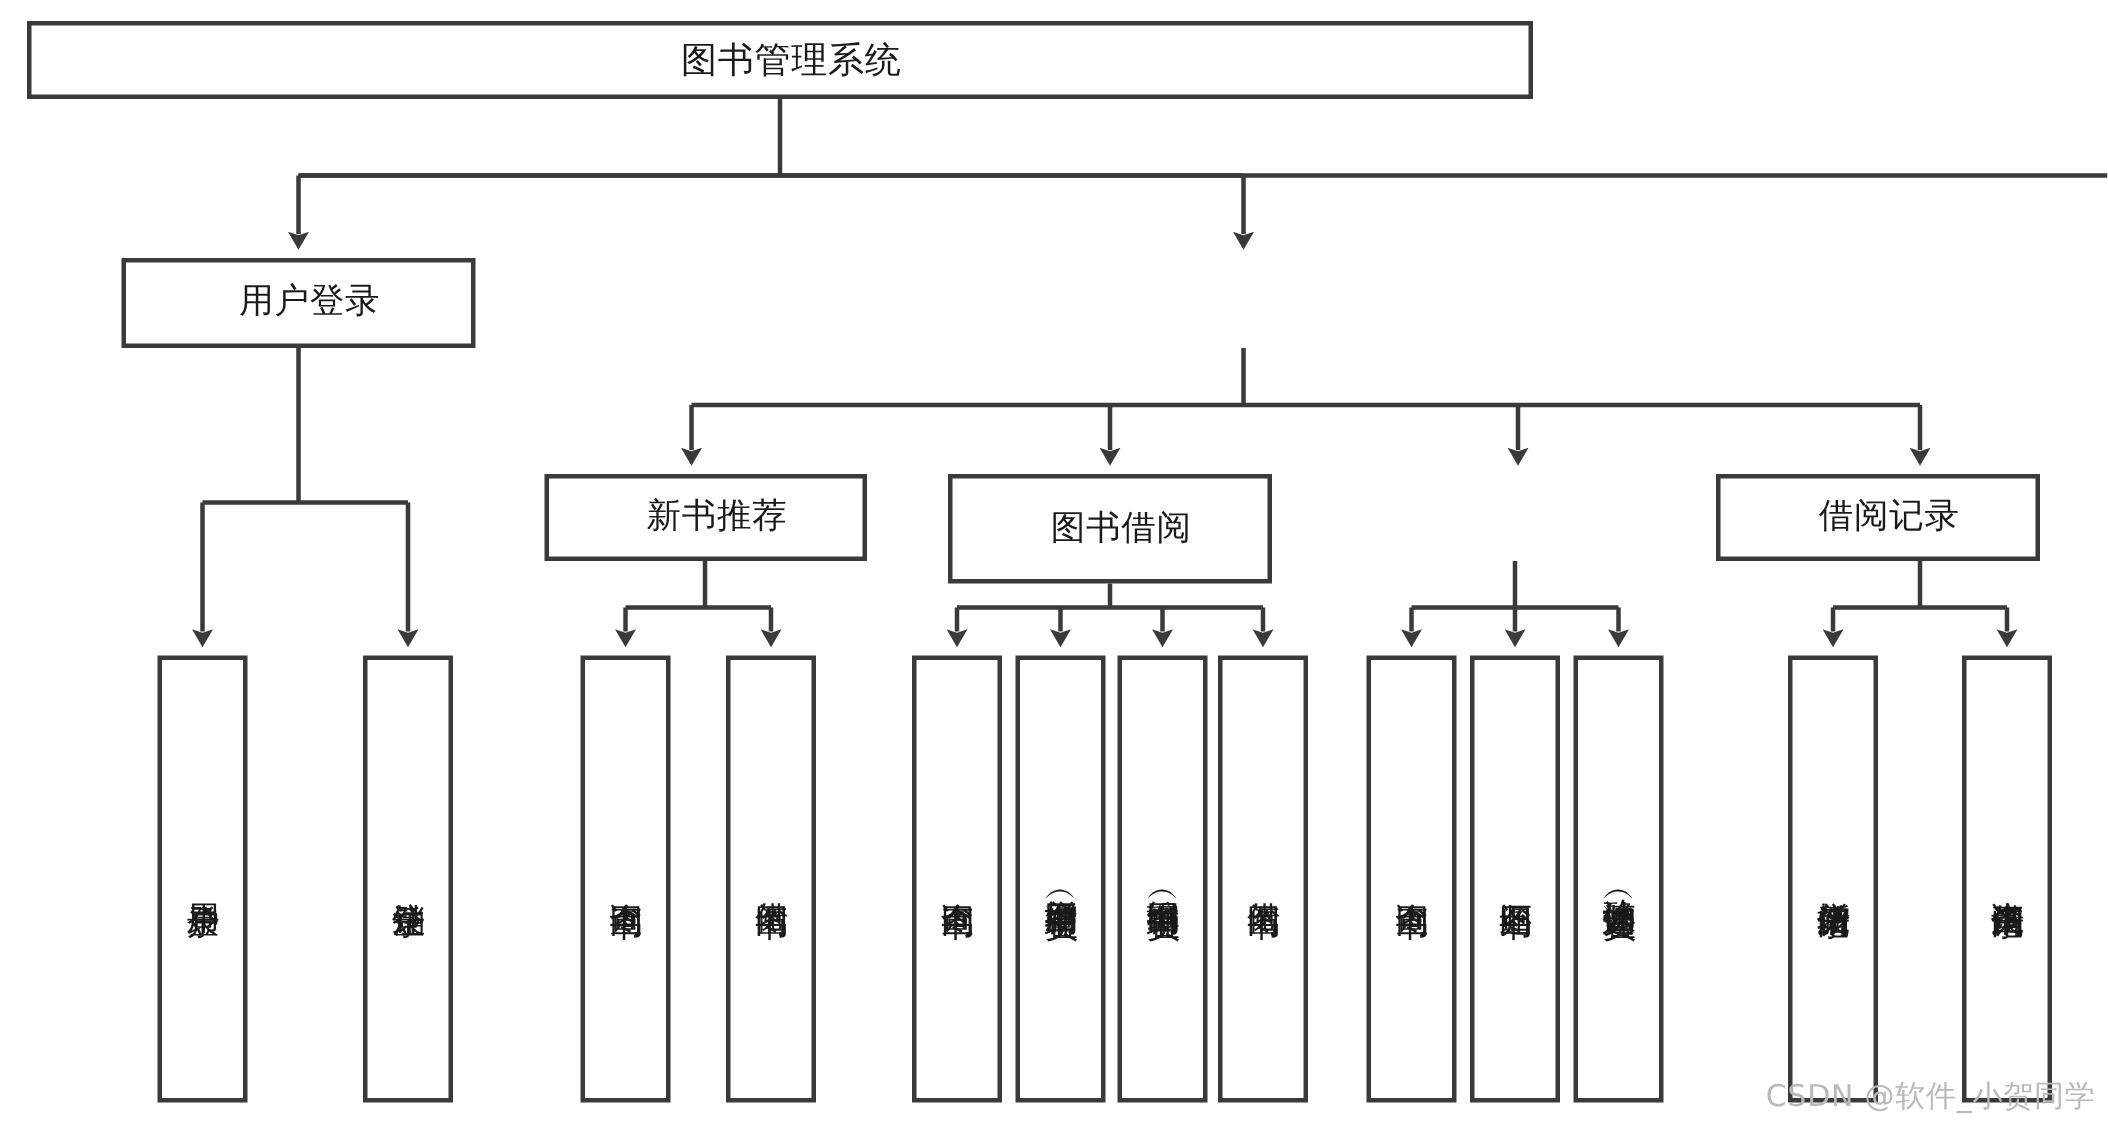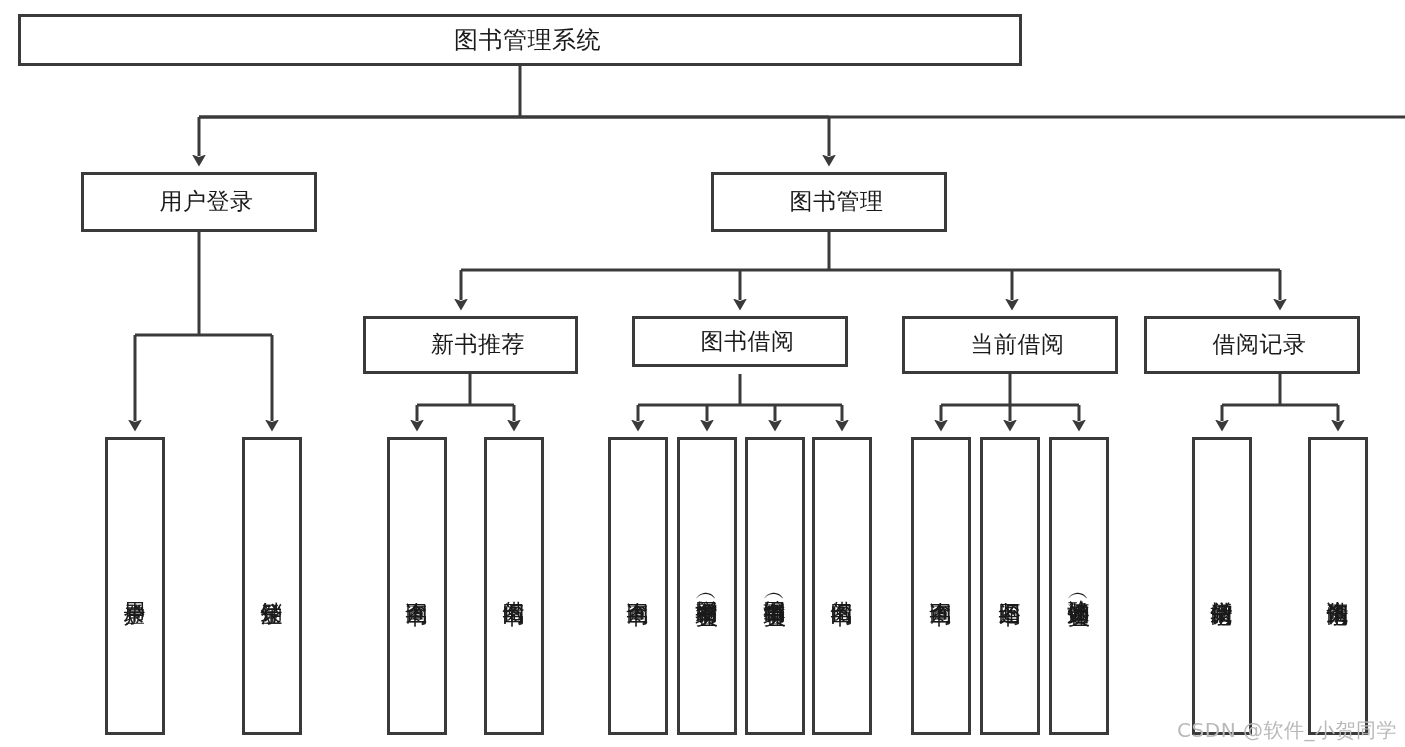--- a/index.html
+++ b/index.html
@@ -125,32 +125,26 @@
     </g>
   </svg>
 
   <div class="node h" id="root-node" style="left:18px; top:14px; width:1004px; height:52px;">
     <span class="lbl">图书管理系统</span>
   </div>
 
   <div class="node h" style="left:81px; top:172px; width:236px; height:60px;">
     <span class="lbl">用户登录</span>
   </div>
-  <div class="node h" style="left:711px; top:172px; width:236px; height:60px;">
-    <span class="lbl">图书管理</span>
-  </div>
 
   <div class="node h" style="left:363px; top:316px; width:215px; height:58px;">
     <span class="lbl">新书推荐</span>
   </div>
-  <div class="node h" style="left:632px; top:316px; width:216px; height:51px;">
+  <div class="node h" style="left:632px; top:316px; width:216px; height:73px;">
     <span class="lbl">图书借阅</span>
-  </div>
-  <div class="node h" style="left:902px; top:316px; width:216px; height:58px;">
-    <span class="lbl">当前借阅</span>
   </div>
   <div class="node h" style="left:1144px; top:316px; width:216px; height:58px;">
     <span class="lbl">借阅记录</span>
   </div>
 
   <div class="node v" style="left:105px; top:437px; width:60px; height:298px;">
     <span class="lbl">用户登录</span>
   </div>
   <div class="node v" style="left:242px; top:437px; width:60px; height:298px;">
     <span class="lbl">注销登录</span>

